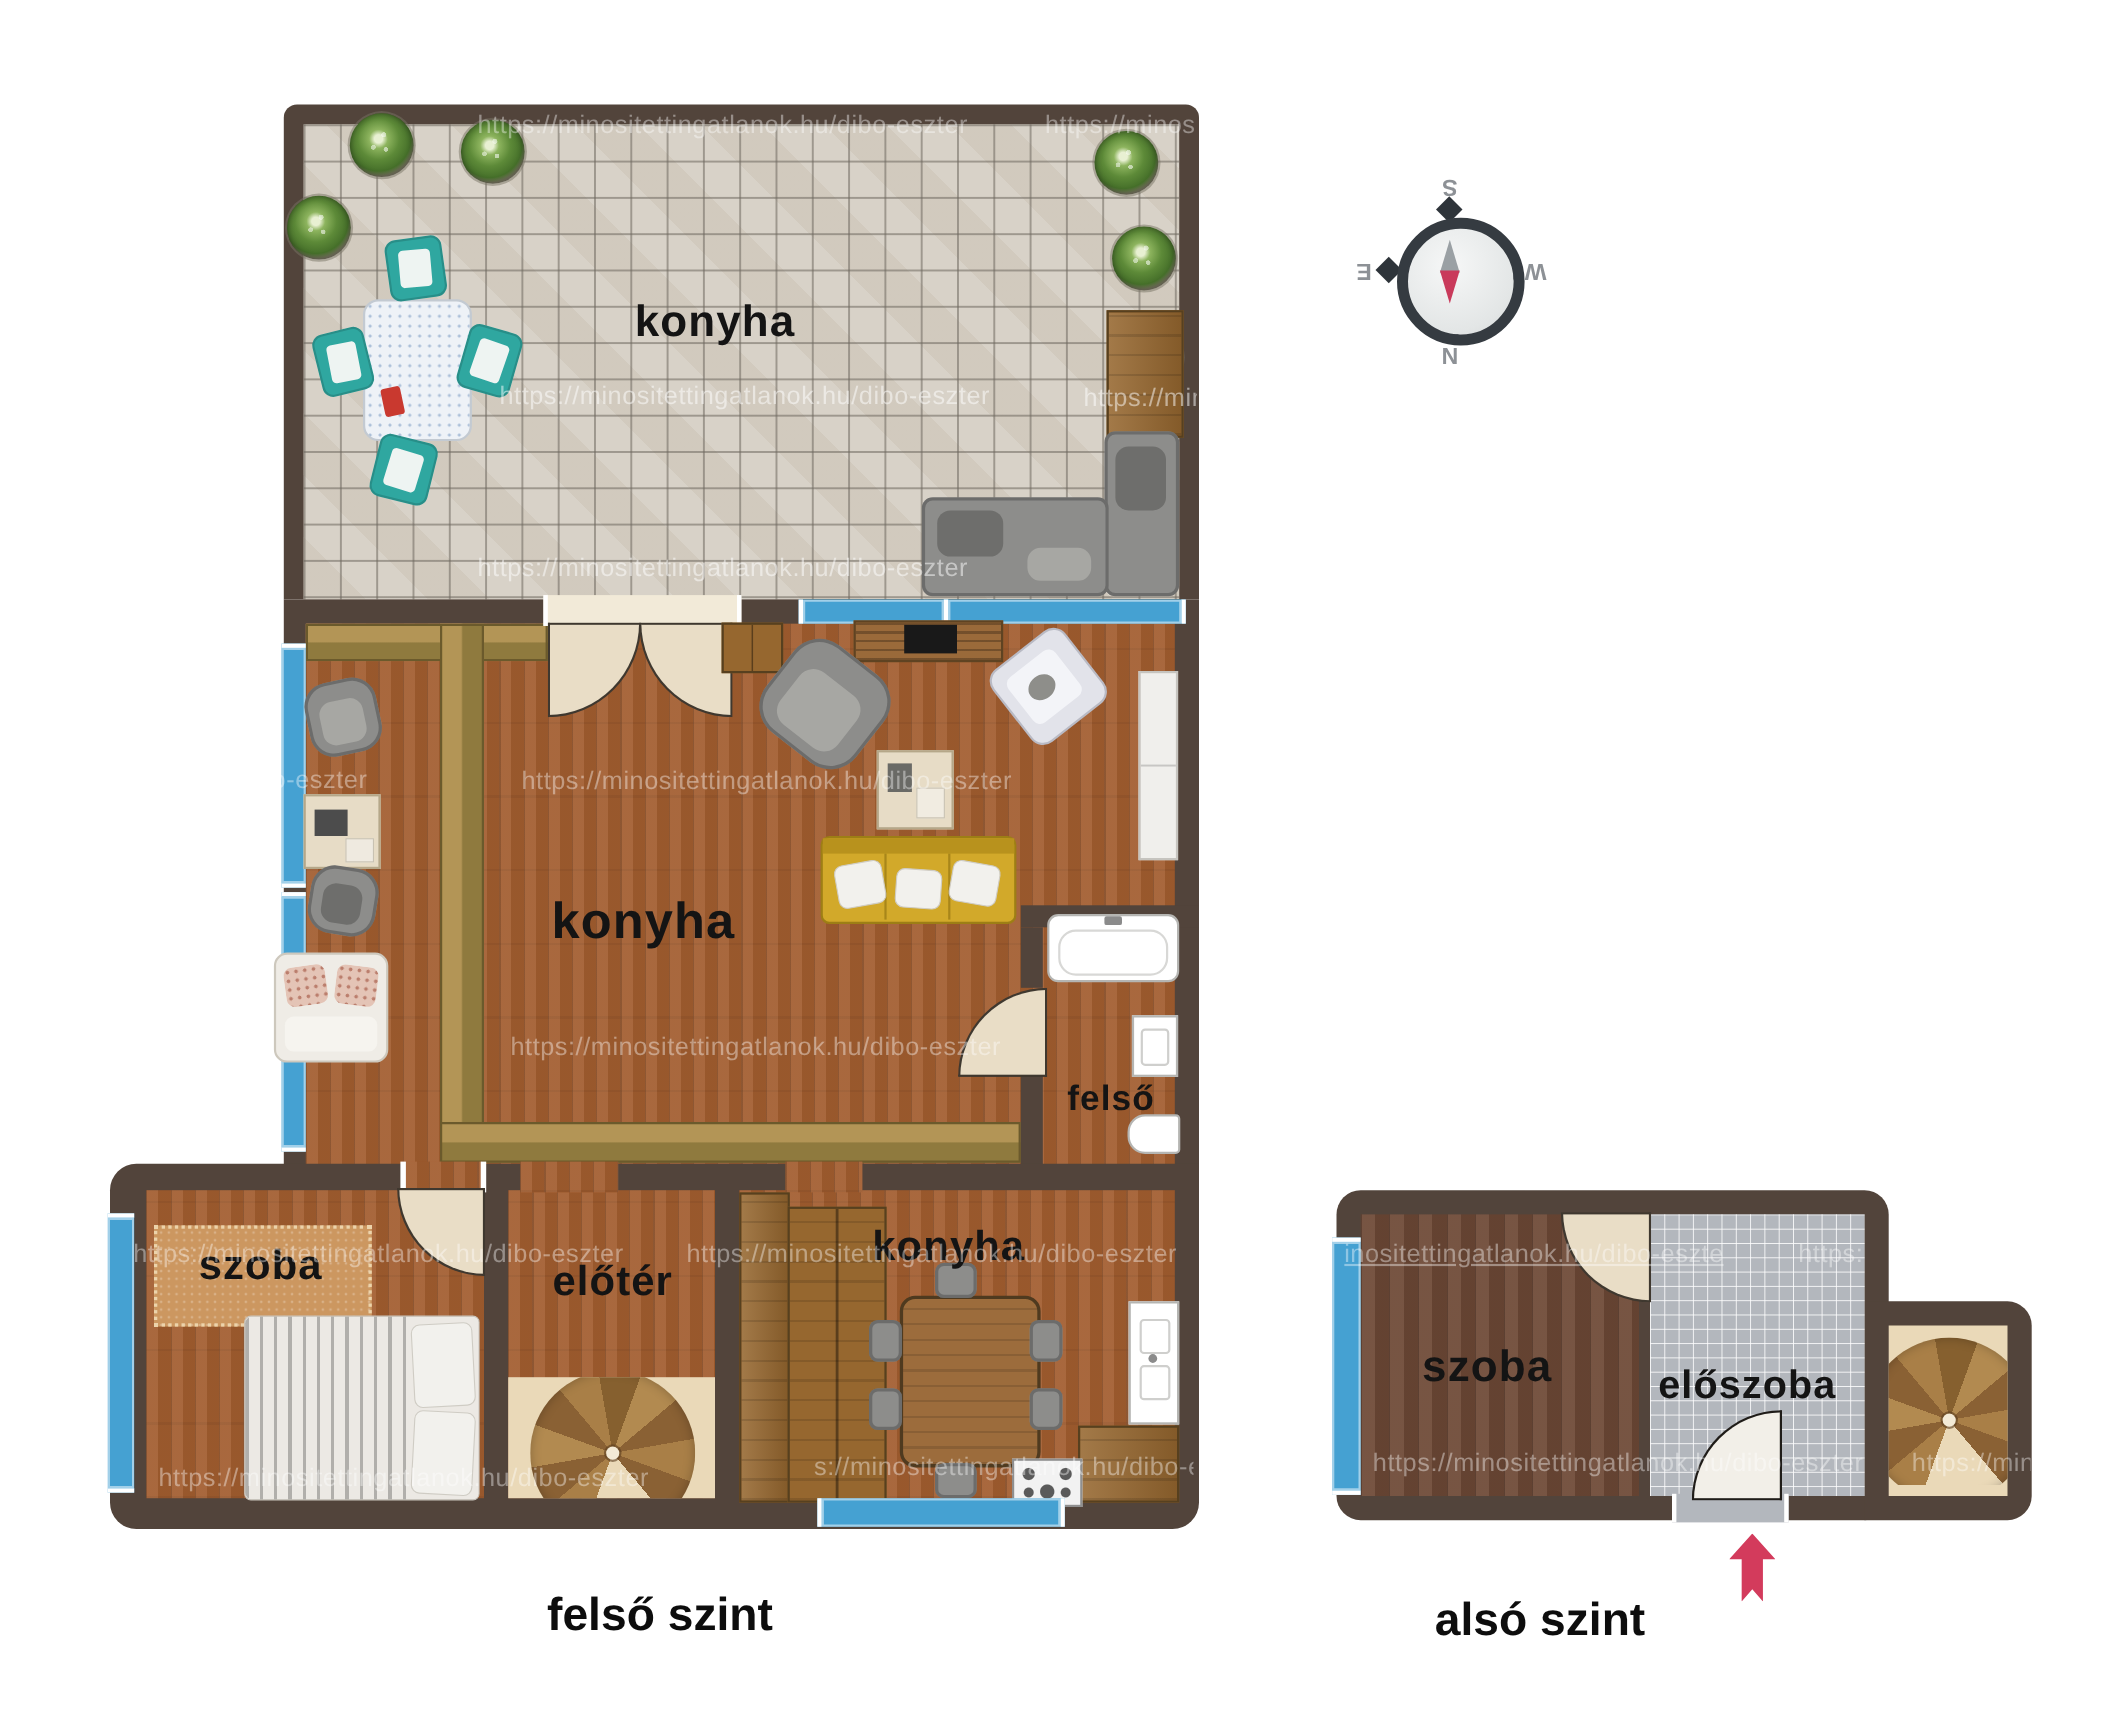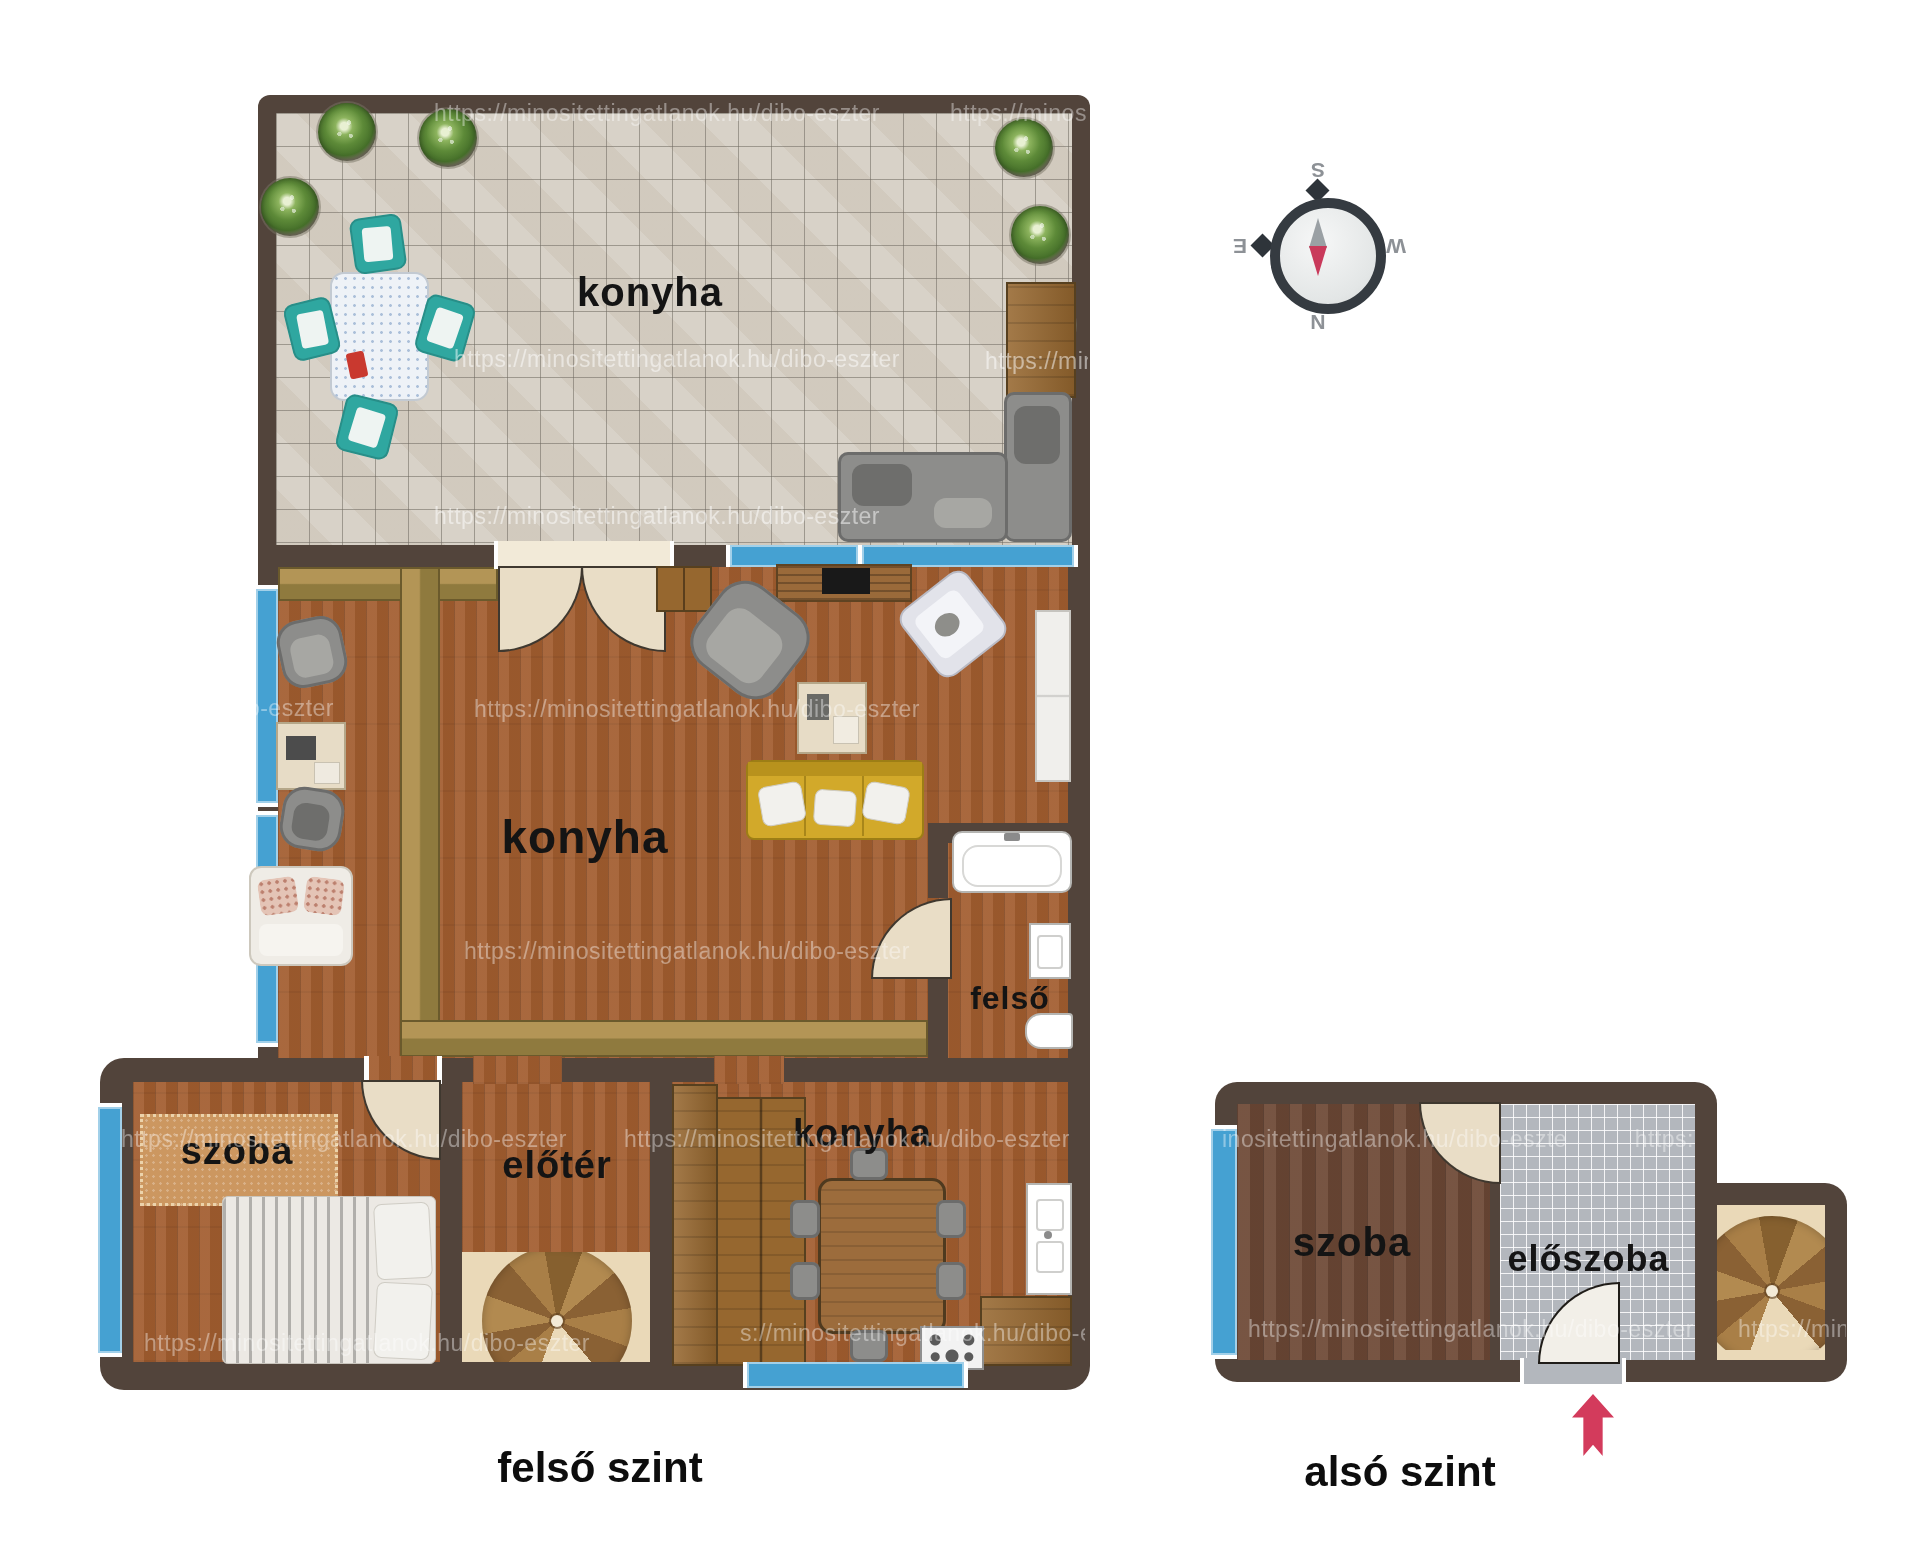--- a/index.html
+++ b/index.html
@@ -279,18 +279,18 @@
   <div class="wm" style="left:985px;top:348px;width:103px;color:rgba(255,255,255,0.5);">https://minositettingatlanok.hu/dibo-eszter</div>
   <div class="wm" style="left:360px;top:503px;width:520px;color:rgba(255,255,255,0.5);">https://minositettingatlanok.hu/dibo-eszter</div>
   <div class="wm" style="left:226px;top:695px;width:108px;">o-eszter</div>
   <div class="wm" style="left:440px;top:696px;width:480px;">https://minositettingatlanok.hu/dibo-eszter</div>
   <div class="wm" style="left:440px;top:938px;width:470px;">https://minositettingatlanok.hu/dibo-eszter</div>
   <div class="wm" style="left:102px;top:938px;width:130px;">ok.hu/dibo-eszter</div>
   <div class="wm" style="left:112px;top:1126px;width:455px;">https://minositettingatlanok.hu/dibo-eszter</div>
   <div class="wm" style="left:600px;top:1126px;width:470px;">https://minositettingatlanok.hu/dibo-eszter</div>
   <div class="wm" style="left:140px;top:1330px;width:450px;">https://minositettingatlanok.hu/dibo-eszter</div>
   <div class="wm" style="left:740px;top:1320px;width:345px;">s://minositettingatlanok.hu/dibo-eszter</div>
-  <div class="wm" style="left:1222px;top:1126px;width:345px;">inositettingatlanok.hu/dibo-eszte</div>
+  <div class="wm" style="left:1222px;top:1126px;width:345px;text-decoration:underline;">inositettingatlanok.hu/dibo-eszte</div>
   <div class="wm" style="left:1614px;top:1126px;width:80px;">https:</div>
   <div class="wm" style="left:1232px;top:1316px;width:462px;">https://minositettingatlanok.hu/dibo-eszter</div>
   <div class="wm" style="left:1738px;top:1316px;width:108px;">https://mino</div>
 
 </div>
 
 </body></html>

